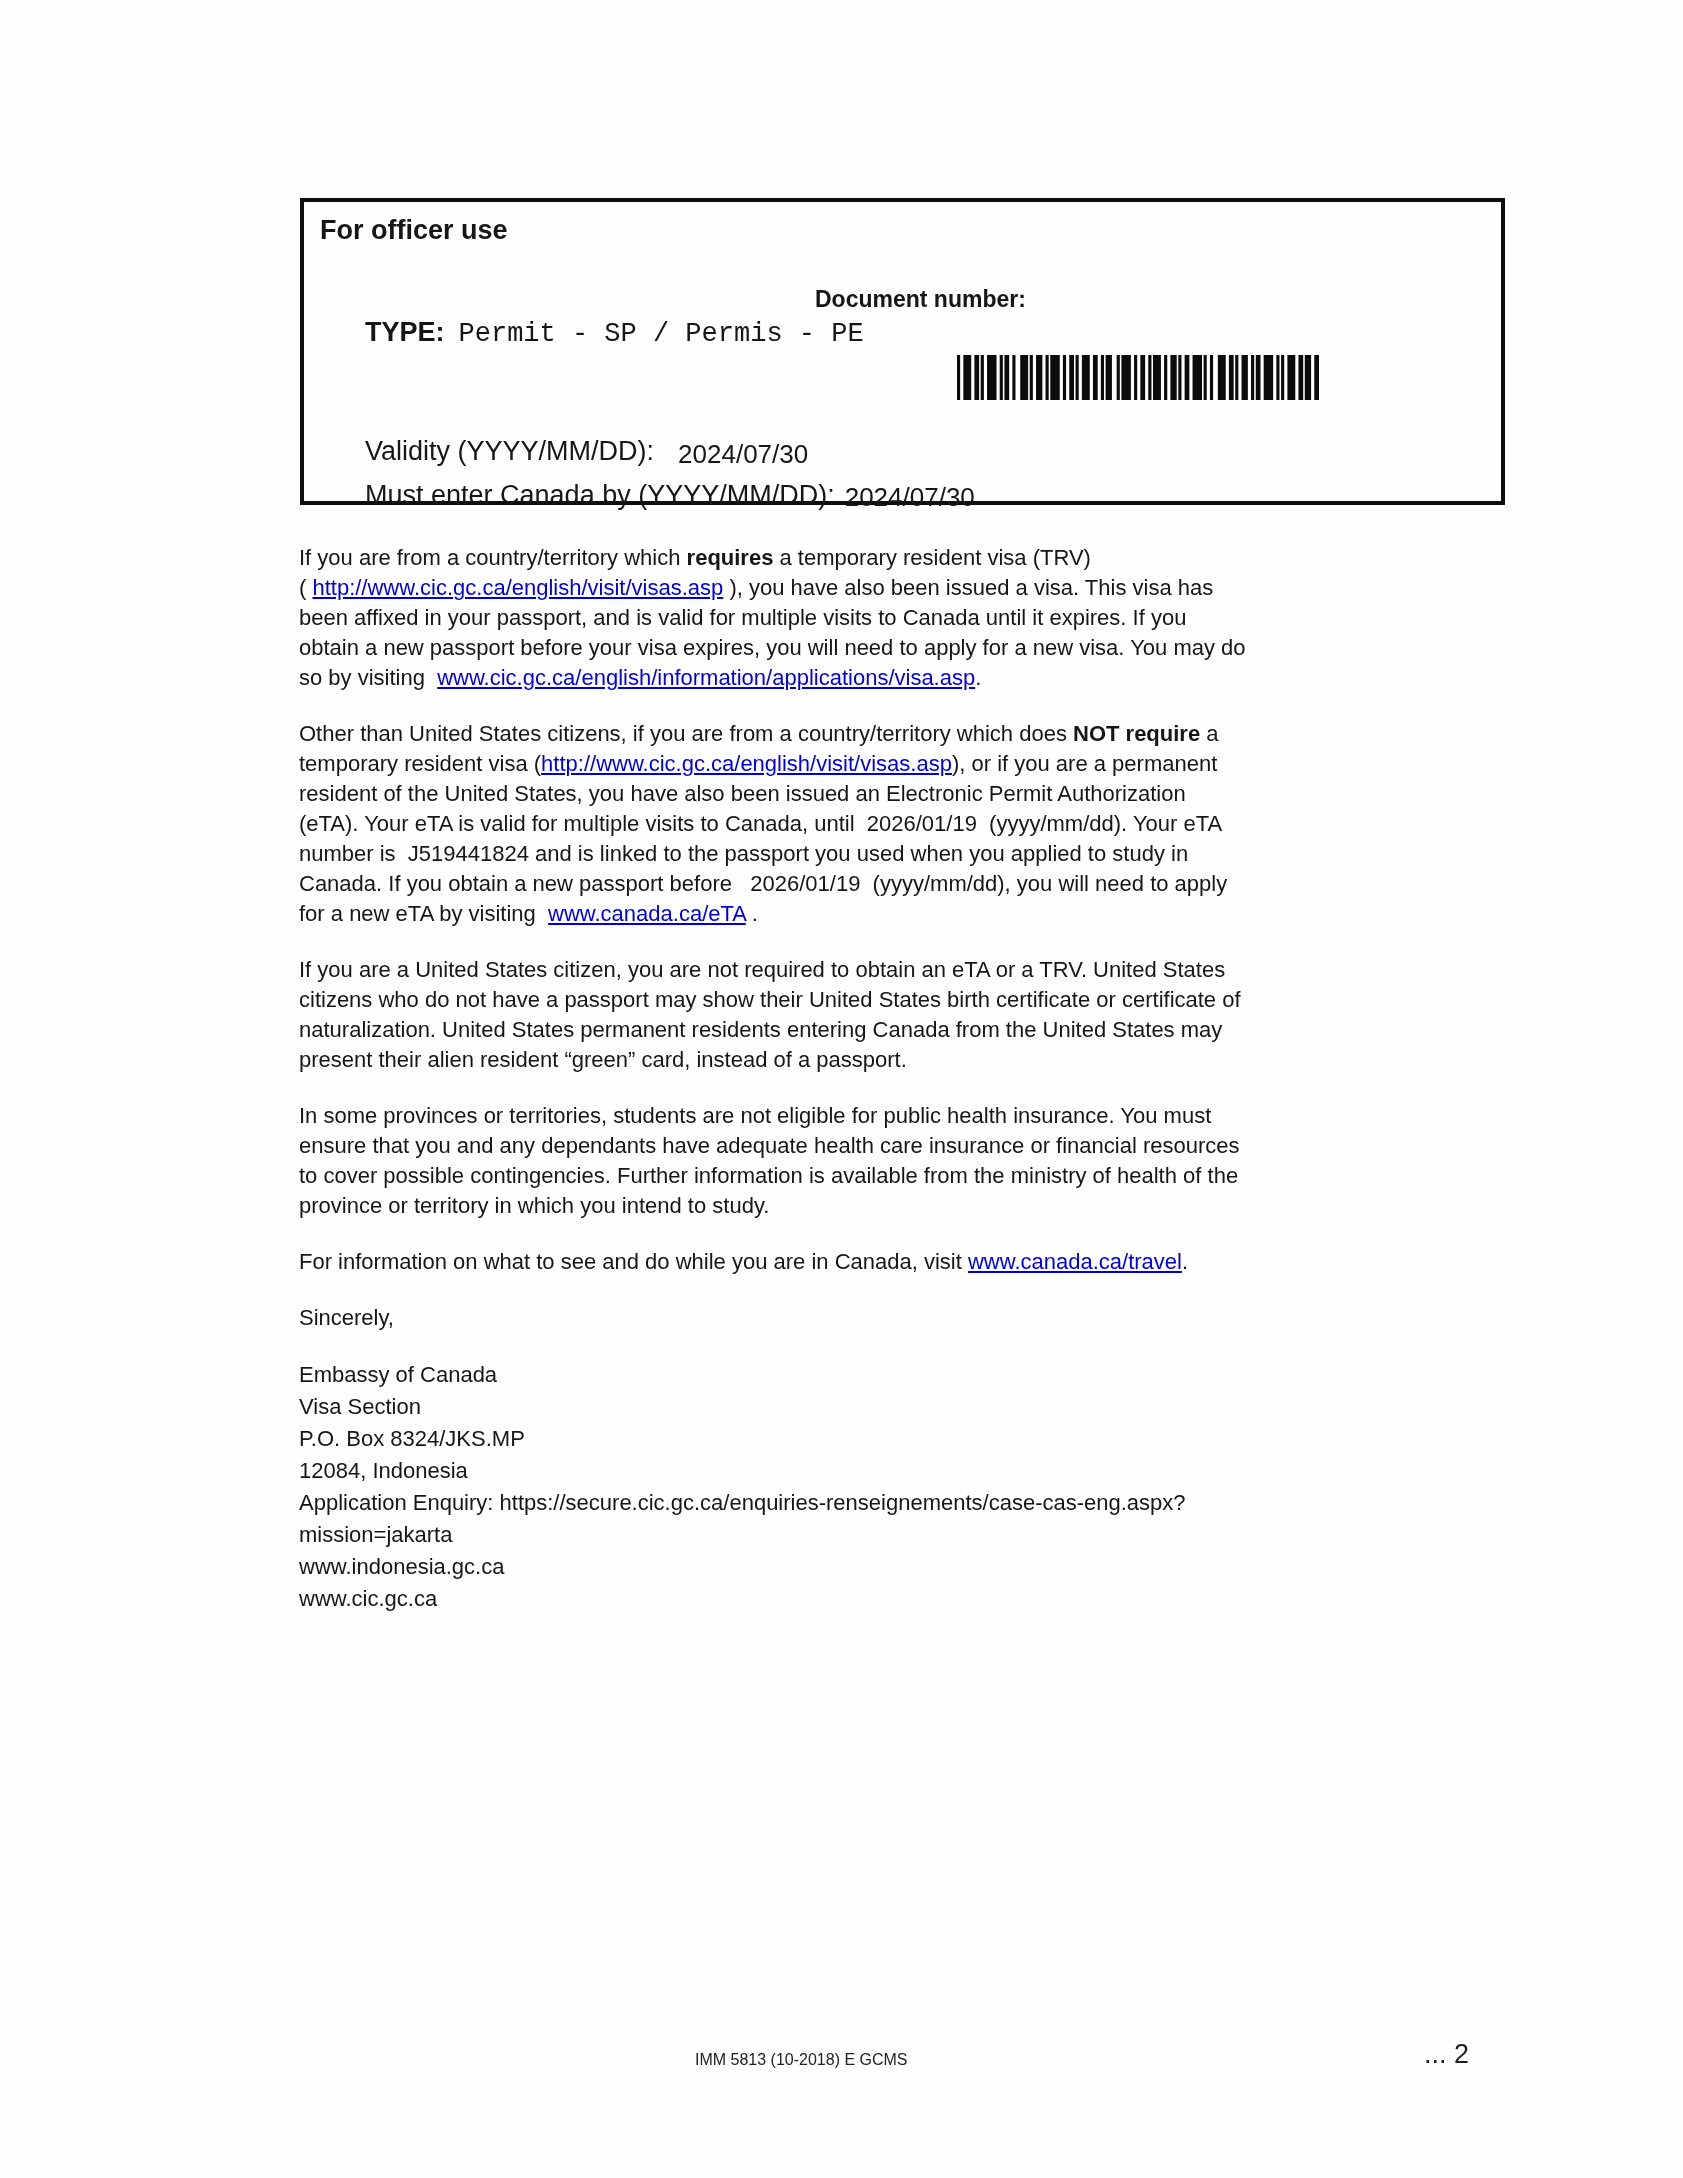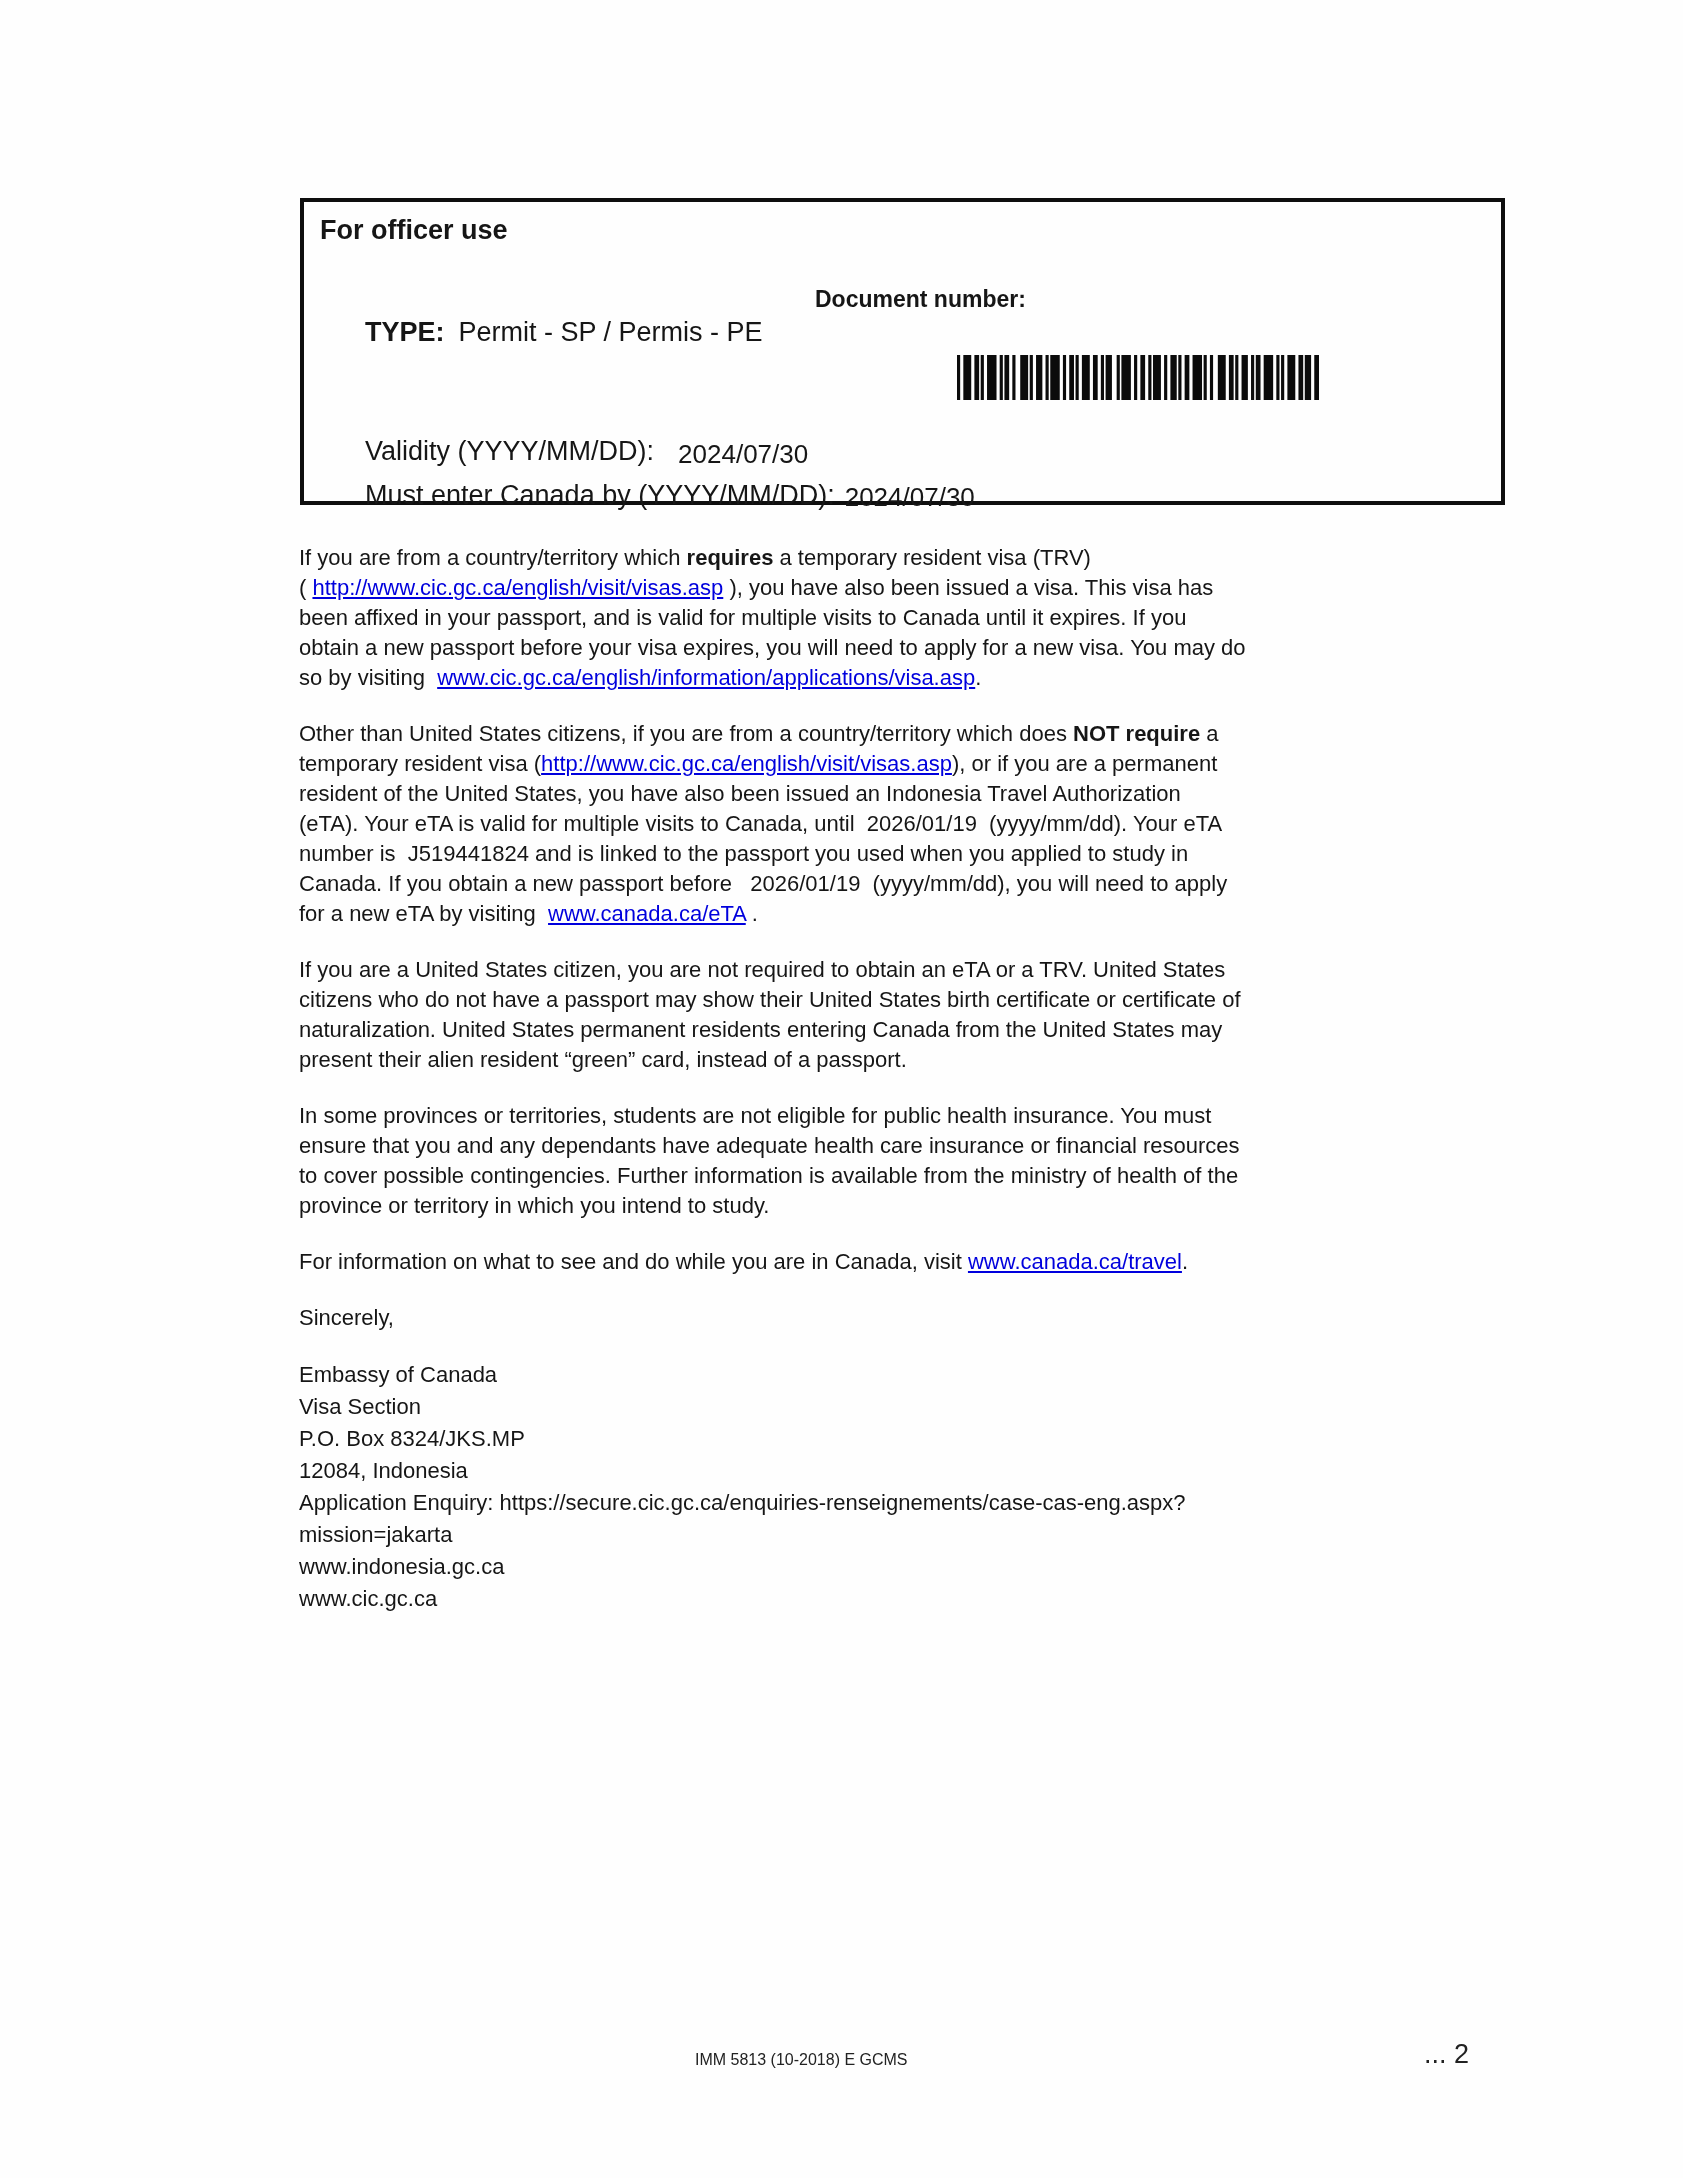--- a/index.html
+++ b/index.html
@@ -8,21 +8,21 @@
     font-family:"Liberation Sans", sans-serif; color:#161616; overflow:hidden;
   }
   
   .officer-box {
     position:absolute; left:300px; top:198px; width:1205px; height:307px;
     border:4px solid #0e0e0e; box-sizing:border-box; background:#fefefe;
   }
   .box-title { position:absolute; left:16px; top:13px; font-size:27px; font-weight:bold; white-space:pre; }
   .type-row  { position:absolute; left:16px; top:84px;  font-size:27px; white-space:pre; }
   .type-row .lbl { font-weight:bold; }
-  .type-row .val { margin-left:14px; }
+  .type-row .val { margin-left:14px;font-family:Liberation Mono, monospace; }
   .doc-label { position:absolute; left:511px; top:84px; font-size:23px; font-weight:bold; white-space:pre; }
   .barcode   { position:absolute; left:653px; top:153px; width:362px; height:45px; }
   .validity-row { position:absolute; left:16px; top:203px; font-size:27px; white-space:pre; }
   .must-row     { position:absolute; left:16px; top:247px; font-size:27px; white-space:pre; }
   .validity-row .lbl, .must-row .lbl { font-weight:normal; }
   .validity-row .fmt, .must-row .fmt { font-weight:normal; }
   .validity-row .val { font-size:26px; position:relative; top:3px; margin-left:24px; }
   .must-row .val { font-size:26px; position:relative; top:2px; margin-left:10px; }
 
   
@@ -115,21 +115,21 @@
         <div class="para">
           <div class="line"><span>If you are from a country/territory which </span><span class="b">requires</span><span> a temporary resident visa (TRV)</span></div>
           <div class="line"><span>( </span><span class="lnk">http://www.cic.gc.ca/english/visit/visas.asp</span><span> ), you have also been issued a visa. This visa has</span></div>
           <div class="line"><span>been affixed in your passport, and is valid for multiple visits to Canada until it expires. If you</span></div>
           <div class="line"><span>obtain a new passport before your visa expires, you will need to apply for a new visa. You may do</span></div>
           <div class="line"><span>so by visiting  </span><span class="lnk">www.cic.gc.ca/english/information/applications/visa.asp</span><span>.</span></div>
         </div>
         <div class="para">
           <div class="line"><span>Other than United States citizens, if you are from a country/territory which does </span><span class="b">NOT require</span><span> a</span></div>
           <div class="line"><span>temporary resident visa (</span><span class="lnk">http://www.cic.gc.ca/english/visit/visas.asp</span><span>), or if you are a permanent</span></div>
-          <div class="line"><span>resident of the United States, you have also been issued an Indonesia Travel Authorization</span></div>
+          <div class="line"><span>resident of the United States, you have also been issued an Electronic Permit Authorization</span></div>
           <div class="line"><span>(eTA). Your eTA is valid for multiple visits to Canada, until  2026/01/19  (yyyy/mm/dd). Your eTA</span></div>
           <div class="line"><span>number is  J519441824 and is linked to the passport you used when you applied to study in</span></div>
           <div class="line"><span>Canada. If you obtain a new passport before   2026/01/19  (yyyy/mm/dd), you will need to apply</span></div>
           <div class="line"><span>for a new eTA by visiting  </span><span class="lnk">www.canada.ca/eTA</span><span> .</span></div>
         </div>
         <div class="para">
           <div class="line"><span>If you are a United States citizen, you are not required to obtain an eTA or a TRV. United States</span></div>
           <div class="line"><span>citizens who do not have a passport may show their United States birth certificate or certificate of</span></div>
           <div class="line"><span>naturalization. United States permanent residents entering Canada from the United States may</span></div>
           <div class="line"><span>present their alien resident “green” card, instead of a passport.</span></div>

